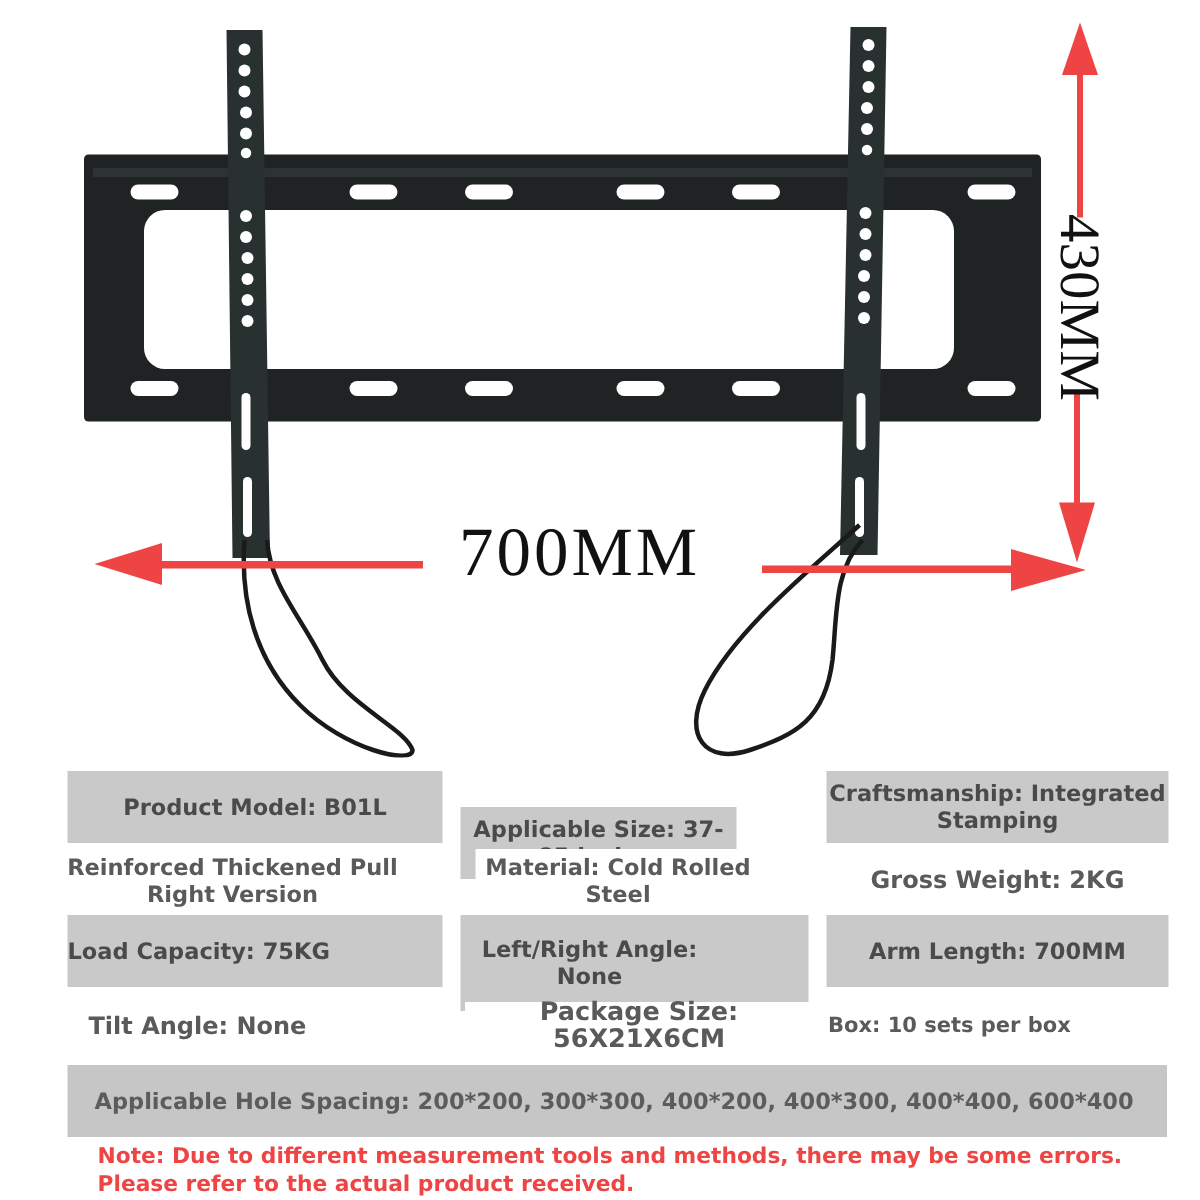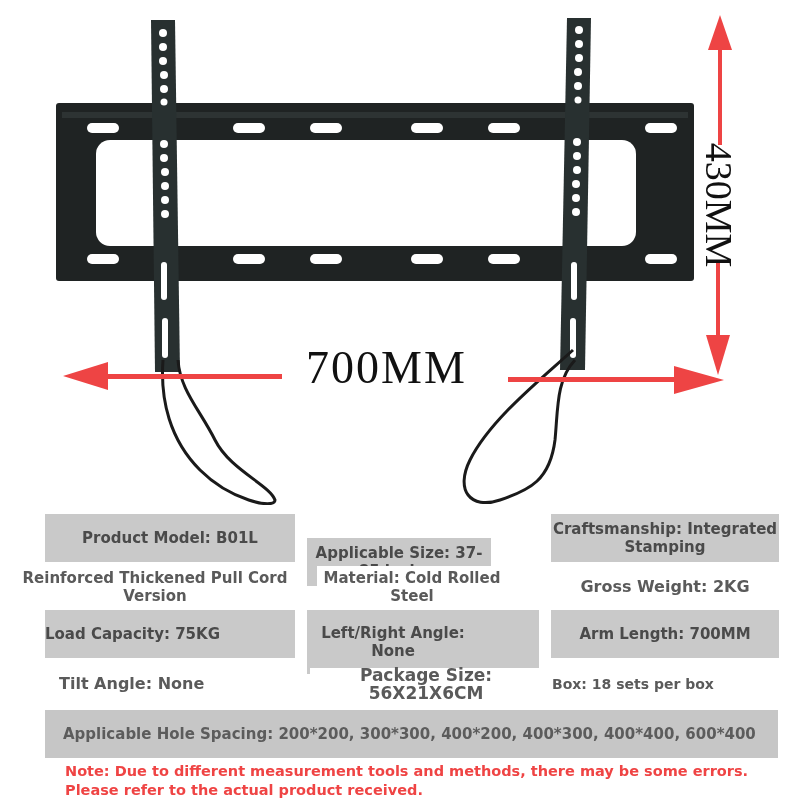--- a/index.html
+++ b/index.html
@@ -104,27 +104,27 @@
 
 <div class="abs dim-label dim-h">700MM</div>
 <div class="abs dim-label dim-v">
     <span>430MM</span>
   </div>
 
 <div class="abs cell shaded" style="left:45px;top:514px;width:250px;height:48px;">Product Model: B01L</div>
 <div class="abs cell shaded" style="left:307px;top:538px;width:184px;height:48px;">Applicable Size: 37-85 inches</div>
 <div class="abs cell shaded" style="left:551px;top:514px;width:228px;height:48px;">Craftsmanship: Integrated Stamping</div>
 
-<div class="abs cell plain" style="left:20px;top:566px;width:270px;height:42px;">Reinforced Thickened Pull Cord Version</div>
+<div class="abs cell plain" style="left:20px;top:566px;width:270px;height:42px;">Reinforced Thickened Pull Right Version</div>
 <div class="abs cell plain" style="left:317px;top:566px;width:190px;height:42px;">Material: Cold Rolled Steel</div>
 <div class="abs cell plain" style="left:551px;top:566px;width:228px;height:42px;font-size:16px;">Gross Weight: 2KG</div>
 
 <div class="abs cell shaded" style="left:45px;top:610px;width:250px;height:48px;justify-content:flex-start;">Load Capacity: 75KG</div>
 <div class="abs cell shaded" style="left:307px;top:610px;width:232px;height:64px;padding-right:60px;">Left/Right Angle: None</div>
 <div class="abs cell shaded" style="left:551px;top:610px;width:228px;height:48px;">Arm Length: 700MM</div>
 
 <div class="abs cell plain" style="left:45px;top:668px;width:250px;height:32px;justify-content:flex-start;padding-left:14px;font-size:16px;">Tilt Angle: None</div>
 <div class="abs cell plain" style="left:310px;top:668px;width:232px;height:32px;font-size:17px;">Package Size: 56X21X6CM</div>
-<div class="abs cell plain" style="left:548px;top:668px;width:200px;height:32px;justify-content:flex-start;padding-left:4px;font-size:14px;">Box: 18 sets per box</div>
+<div class="abs cell plain" style="left:548px;top:668px;width:200px;height:32px;justify-content:flex-start;padding-left:4px;font-size:14px;">Box: 10 sets per box</div>
 
 <div class="abs hole">Applicable Hole Spacing: 200*200, 300*300, 400*200, 400*300, 400*400, 600*400</div>
 
 <div class="abs note">Note: Due to different measurement tools and methods, there may be some errors. Please refer to the actual product received.</div>
 
 </body></html>

